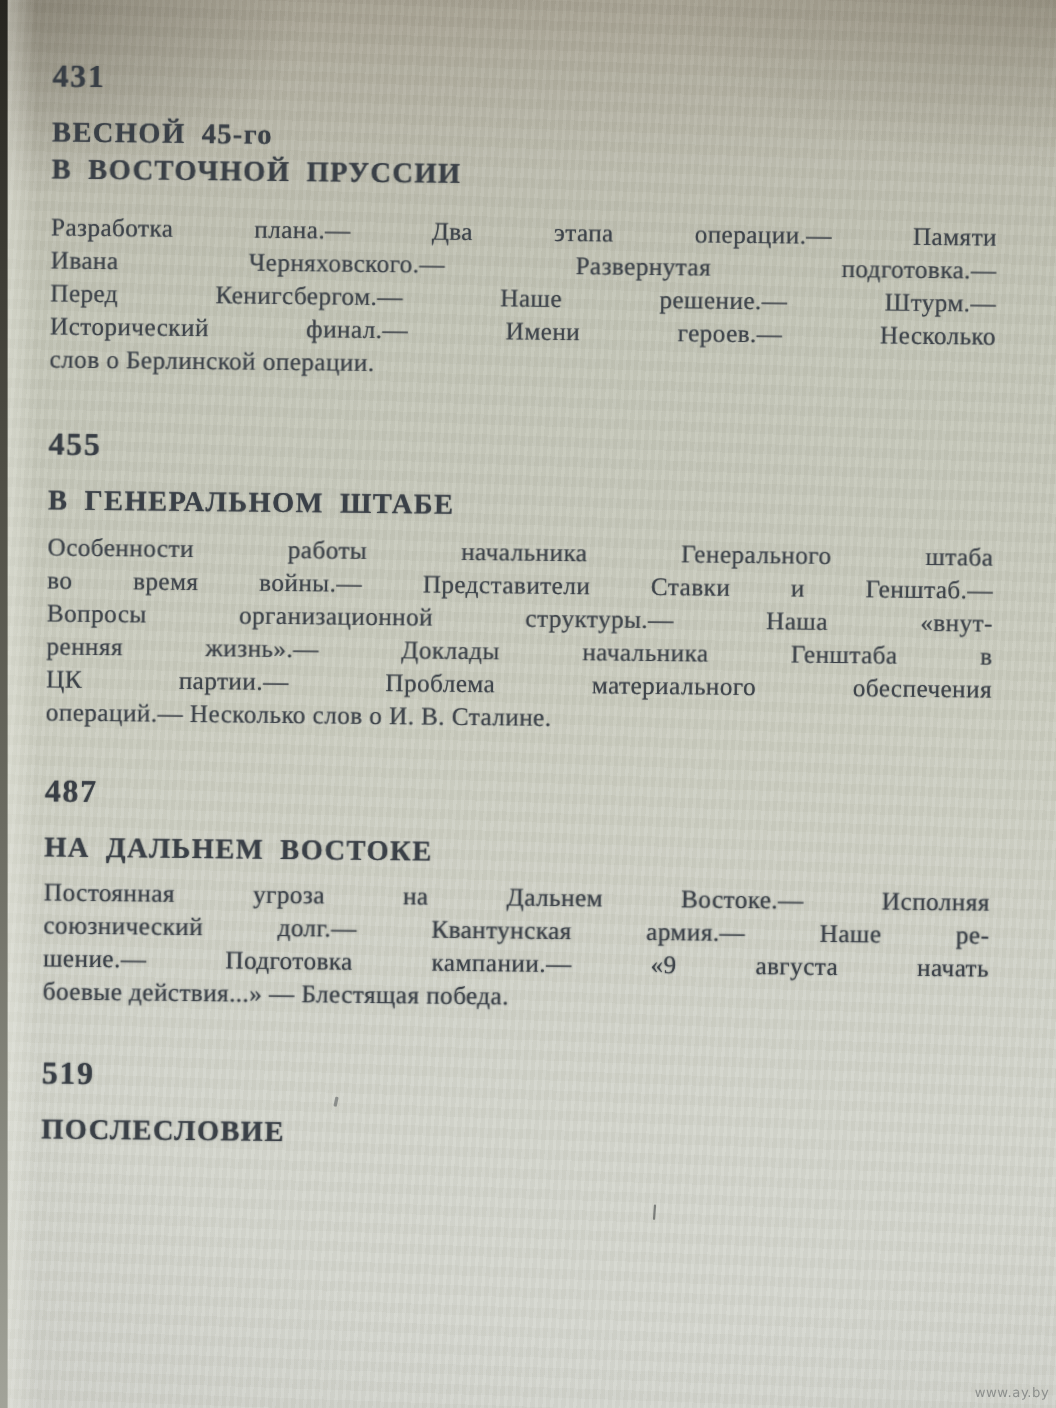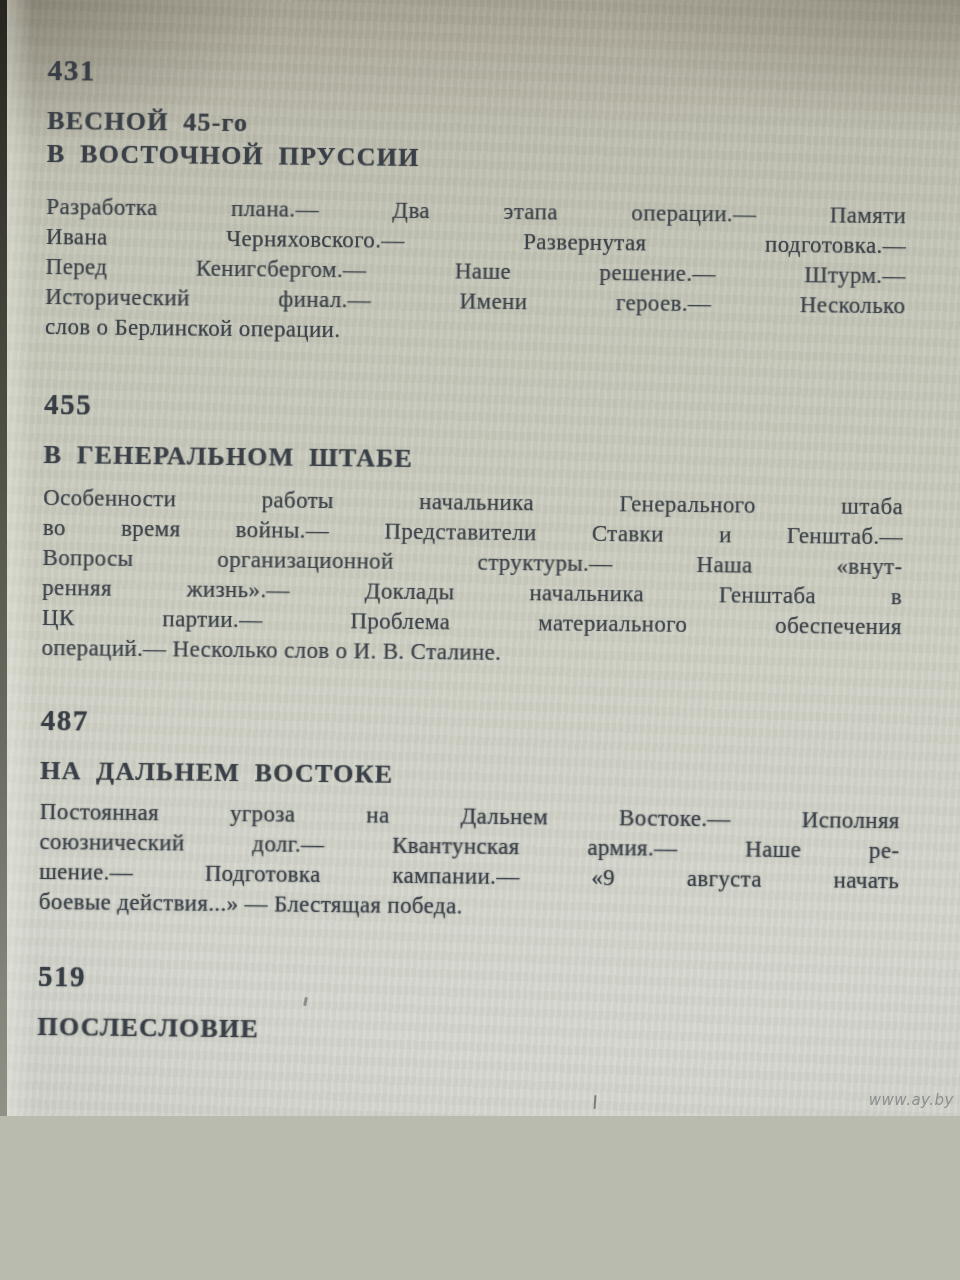--- a/index.html
+++ b/index.html
@@ -2,21 +2,21 @@
 <html><head>
 <meta charset="utf-8">
 <style>
   html, body { margin: 0; padding: 0; }
   body {
     width: 960px; height: 1280px; overflow: hidden;
     font-family: "Liberation Serif", "DejaVu Serif", serif;
     background: #b9bbae;
   }
   .photo {
-    position: relative; width: 960px; height: 1116px; overflow: hidden;
+    position: relative; width: 960px; height: 1280px; overflow: hidden;
     background:
       linear-gradient(180deg,
         #a49f90 0%, #aeab9c 4%, #bcbcae 12%, #c2c4b6 22%,
         #c5c7ba 35%, #caccbf 50%, #cfd1c6 65%, #d3d5cc 80%, #d5d7d0 100%);
   }
   
   .texture {
     position: absolute; inset: 0; pointer-events: none;
     background:
       repeating-linear-gradient(94deg, rgba(255,255,255,0.05) 0 3px, rgba(120,116,100,0.045) 3px 7px),
@@ -81,21 +81,21 @@
   .section:nth-of-type(3) .summary { margin-top: 10px; }
   .section:nth-of-type(3) .summary-line,
   .section:nth-of-type(4) .title-line,
   .section:nth-of-type(4) .page-num {
     text-shadow: 0 0 1.8px rgba(58,64,70,0.75);
   }
 
   .watermark {
     position: absolute; right: 6px; bottom: 7px;
     font-family: "DejaVu Sans", sans-serif;
-    font-size: 15px; color: rgba(128,132,131,0.85); letter-spacing: 0.5px; font-style: italic;
+    font-size: 12px; color: rgba(128,132,131,0.85); letter-spacing: 0.5px;
   }
 </style>
 </head>
 <body>
 
 <div class="photo">
   <div class="texture"></div>
   <div class="corner-shade"></div>
   <div class="edge-left"></div>
   <div class="edge-left-glow"></div>

